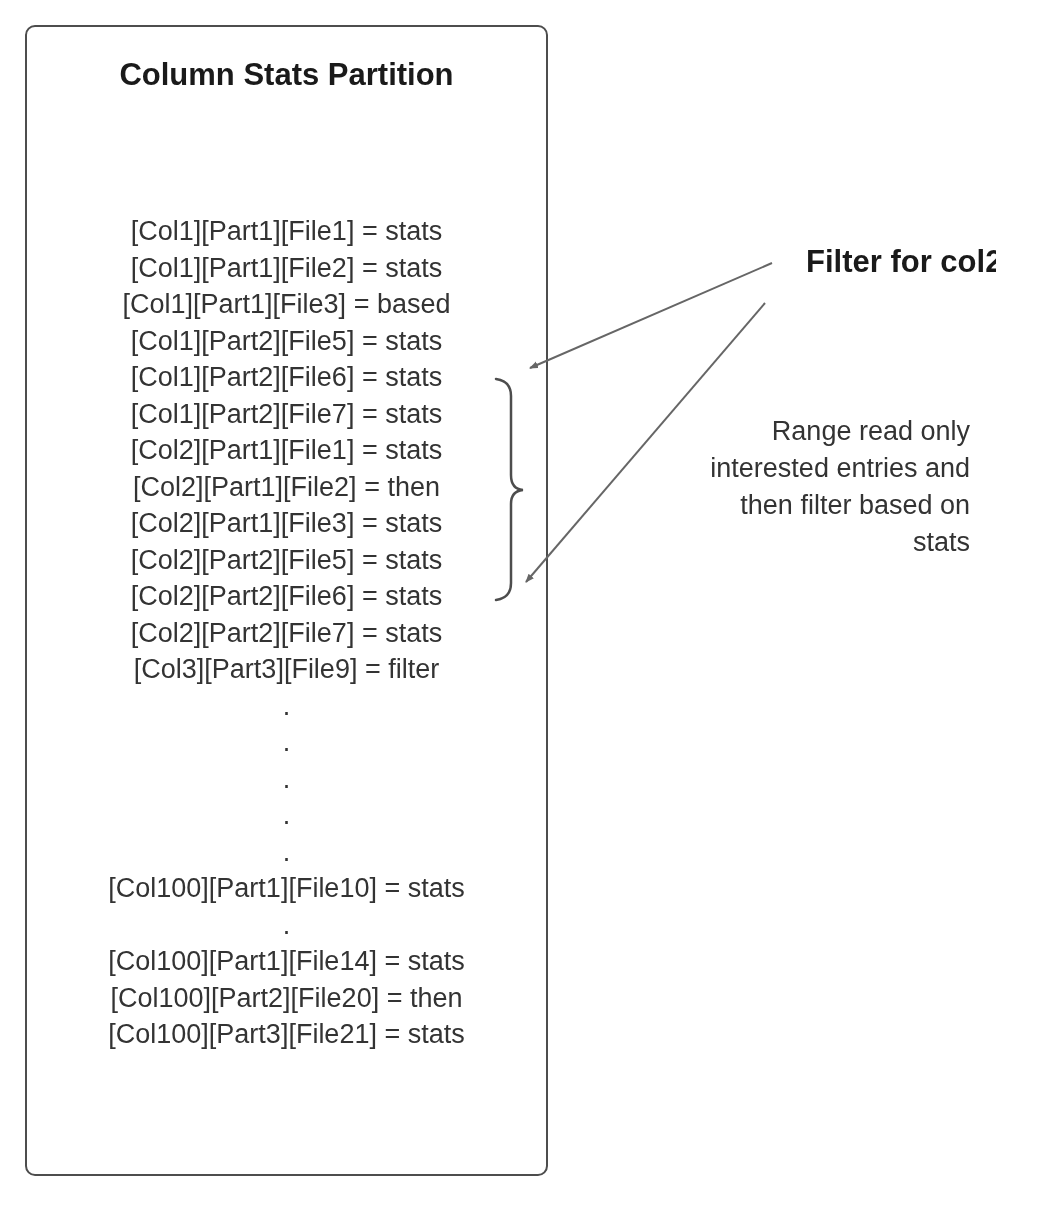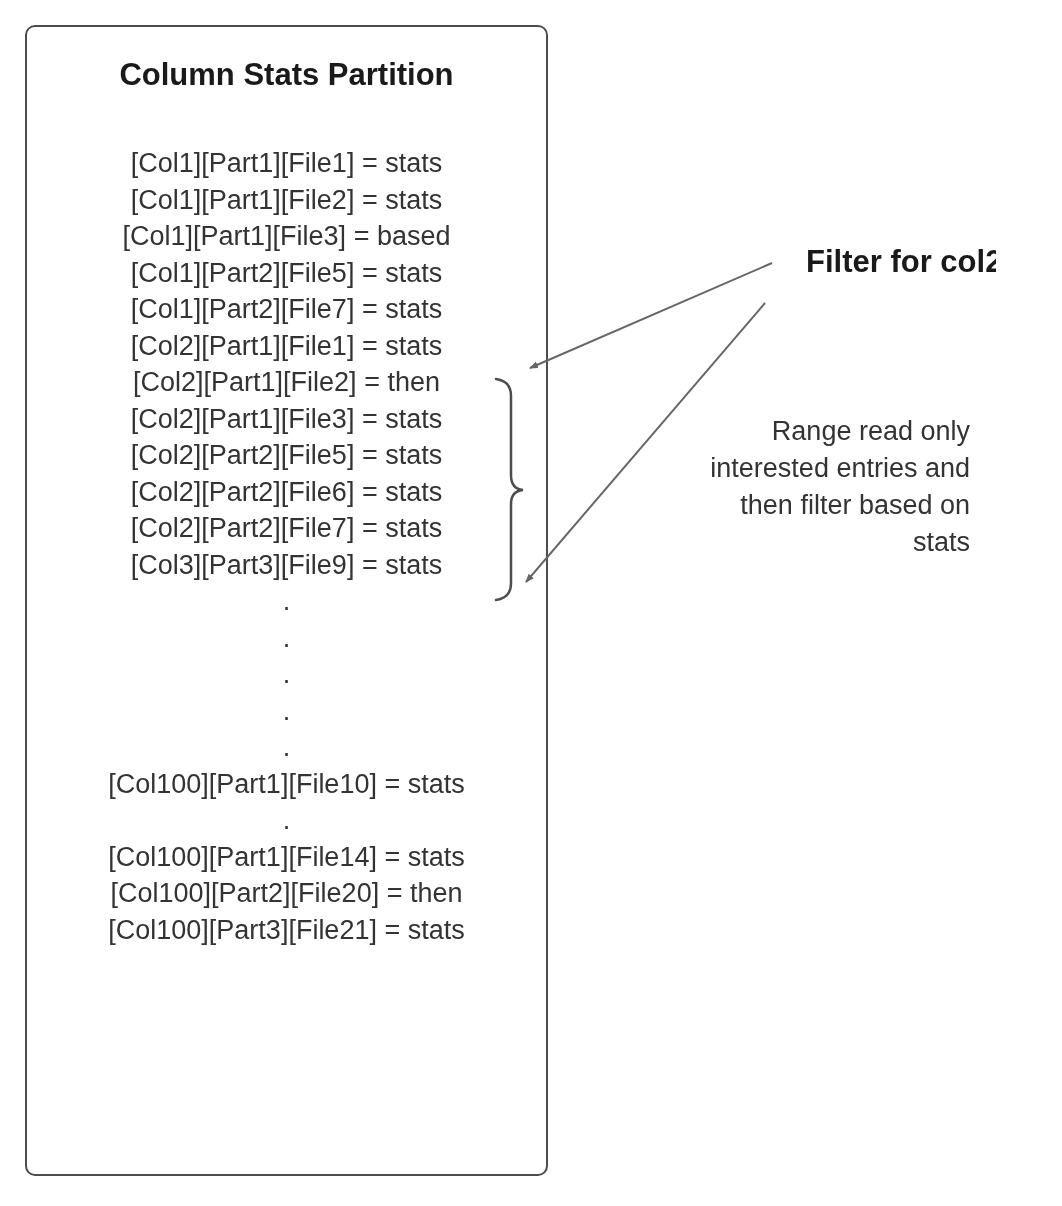--- a/index.html
+++ b/index.html
@@ -28,21 +28,21 @@
   }
   .box-title {
     padding-top: 30px;
     text-align: center;
     font-size: 31px;
     font-weight: bold;
     color: #1a1a1a;
     line-height: 36px;
   }
   .entry-list {
-    margin-top: 52px;
+    margin-top: 120px;
     text-align: center;
     font-size: 27px;
     line-height: 36.5px;
     color: #333333;
   }
   .entry-line {
     white-space: nowrap;
   }
   .overlay {
     position: absolute;
@@ -78,28 +78,29 @@
 
 <div class="canvas">
 
   <div class="partition-box">
     <div class="box-title">Column Stats Partition</div>
     <div class="entry-list">
         <div class="entry-line">[Col1][Part1][File1] = stats</div>
         <div class="entry-line">[Col1][Part1][File2] = stats</div>
         <div class="entry-line">[Col1][Part1][File3] = based</div>
         <div class="entry-line">[Col1][Part2][File5] = stats</div>
+        <div class="entry-line">[Col1][Part2][File6] = stats</div>
         <div class="entry-line">[Col1][Part2][File7] = stats</div>
         <div class="entry-line">[Col2][Part1][File1] = stats</div>
         <div class="entry-line">[Col2][Part1][File2] = then</div>
         <div class="entry-line">[Col2][Part1][File3] = stats</div>
         <div class="entry-line">[Col2][Part2][File5] = stats</div>
         <div class="entry-line">[Col2][Part2][File6] = stats</div>
         <div class="entry-line">[Col2][Part2][File7] = stats</div>
-        <div class="entry-line">[Col3][Part3][File9] = stats</div>
+        <div class="entry-line">[Col3][Part3][File9] = filter</div>
         <div class="entry-line">.</div>
         <div class="entry-line">.</div>
         <div class="entry-line">.</div>
         <div class="entry-line">.</div>
         <div class="entry-line">.</div>
         <div class="entry-line">[Col100][Part1][File10] = stats</div>
         <div class="entry-line">.</div>
         <div class="entry-line">[Col100][Part1][File14] = stats</div>
         <div class="entry-line">[Col100][Part2][File20] = then</div>
         <div class="entry-line">[Col100][Part3][File21] = stats</div>

